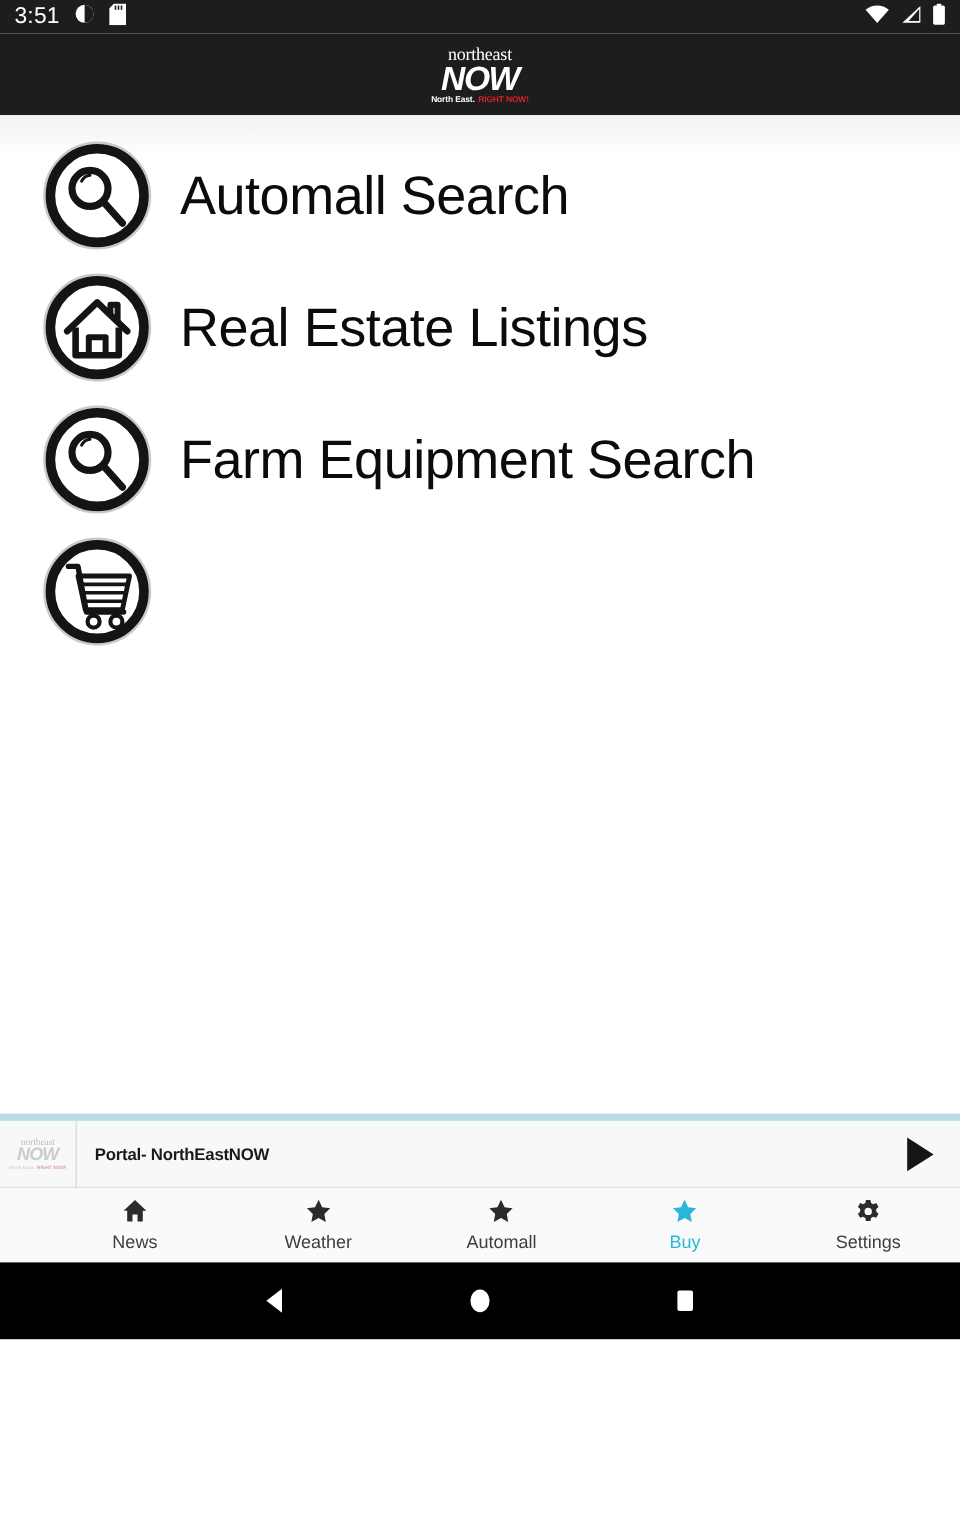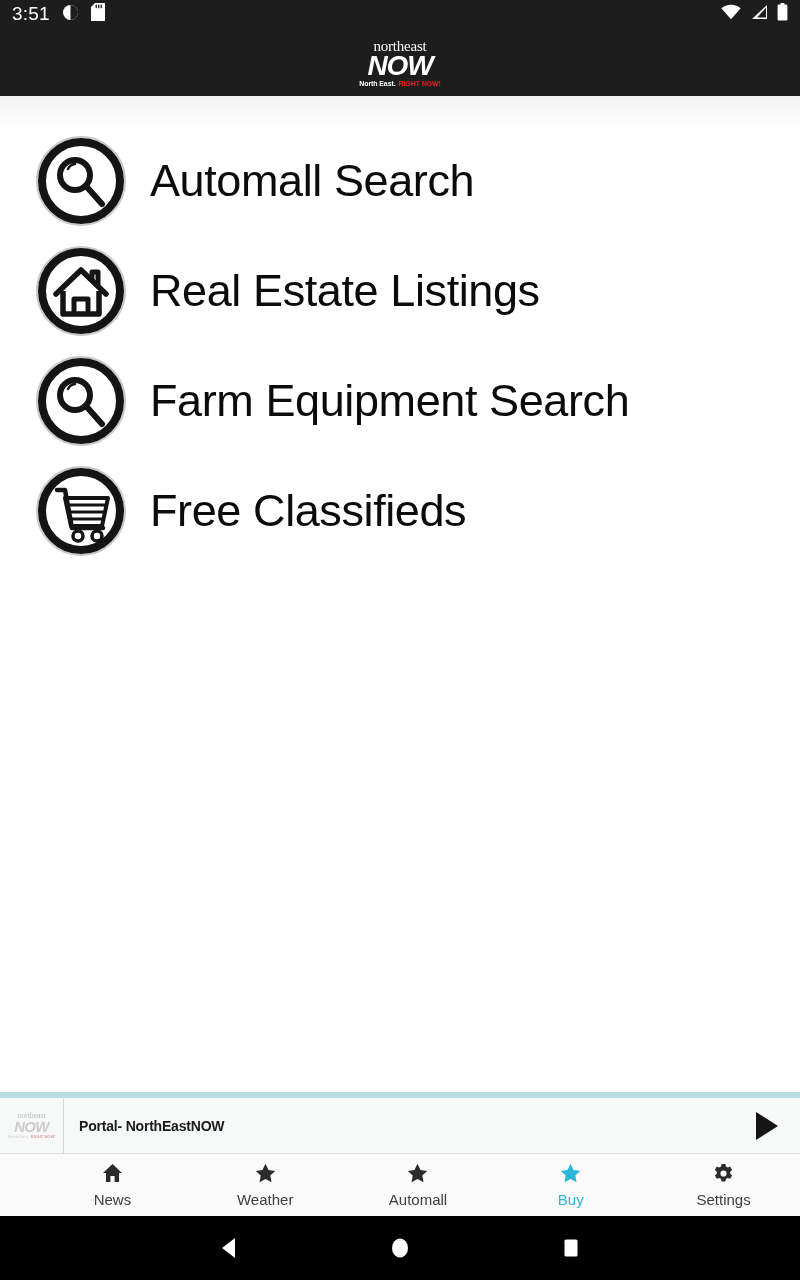--- a/index.html
+++ b/index.html
@@ -4,21 +4,21 @@
 <style>
   * { margin:0; padding:0; box-sizing:border-box; }
   html, body {
     width:800px; height:1280px;
     font-family:"Liberation Sans", sans-serif;
     background:#ffffff;
     overflow:hidden;
   }
   #screen {
     position:relative;
-    width:800px; height:1280px;
+    width:800px; height:1116px;
     display:flex; flex-direction:column;
     background:#ffffff;
   }
 
   
   .status-bar {
     height:28px;
     background:#1d1d1d;
     display:flex; align-items:center;
     padding:0 12px;
@@ -62,21 +62,21 @@
     font-weight:bold; font-size:7px; letter-spacing:-0.1px;
     margin-top:1px;
   }
   .brand-bot .b1 { color:#ffffff; }
   .brand-bot .b2 { color:#e02024; }
 
   
   .content {
     flex:1 1 auto;
     background:linear-gradient(to bottom,#f2f2f2 0px,#ffffff 34px,#ffffff 100%);
-    padding-top:30px;
+    padding-top:12px;
     overflow:hidden;
   }
   .menu-item {
     display:flex; align-items:center;
     height:110px;
     padding-left:34px;
     gap:22px;
     background:transparent;
     cursor:pointer;
   }
@@ -277,21 +277,20 @@
           <circle cx="47" cy="47" r="39" fill="none" stroke="#141414" stroke-width="8"></circle>
           <path d="M23 26 L31 26 L38 64 L69 64" fill="none" stroke="#141414" stroke-width="4.5" stroke-linecap="round" stroke-linejoin="round"></path>
           <path d="M31 34 L74 34 L68 62 L37 62 Z" fill="none" stroke="#141414" stroke-width="4" stroke-linejoin="round"></path>
           <line x1="33" y1="41" x2="72" y2="41" stroke="#141414" stroke-width="3"></line>
           <line x1="34.5" y1="48" x2="70.5" y2="48" stroke="#141414" stroke-width="3"></line>
           <line x1="36" y1="55" x2="69" y2="55" stroke="#141414" stroke-width="3"></line>
           <circle cx="44" cy="72" r="5" fill="none" stroke="#141414" stroke-width="3.5"></circle>
           <circle cx="63" cy="72" r="5" fill="none" stroke="#141414" stroke-width="3.5"></circle>
         </svg>
       </span>
-      <span class="menu-label">Free Classifieds</span>
     </div>
 
   </div>
 
   <div class="player-bar">
     <div class="player-thumb">
       <span class="thumb-brand">
         <span class="thumb-top">northeast</span>
         <span class="thumb-mid">NOW</span>
         <span class="thumb-bot">

